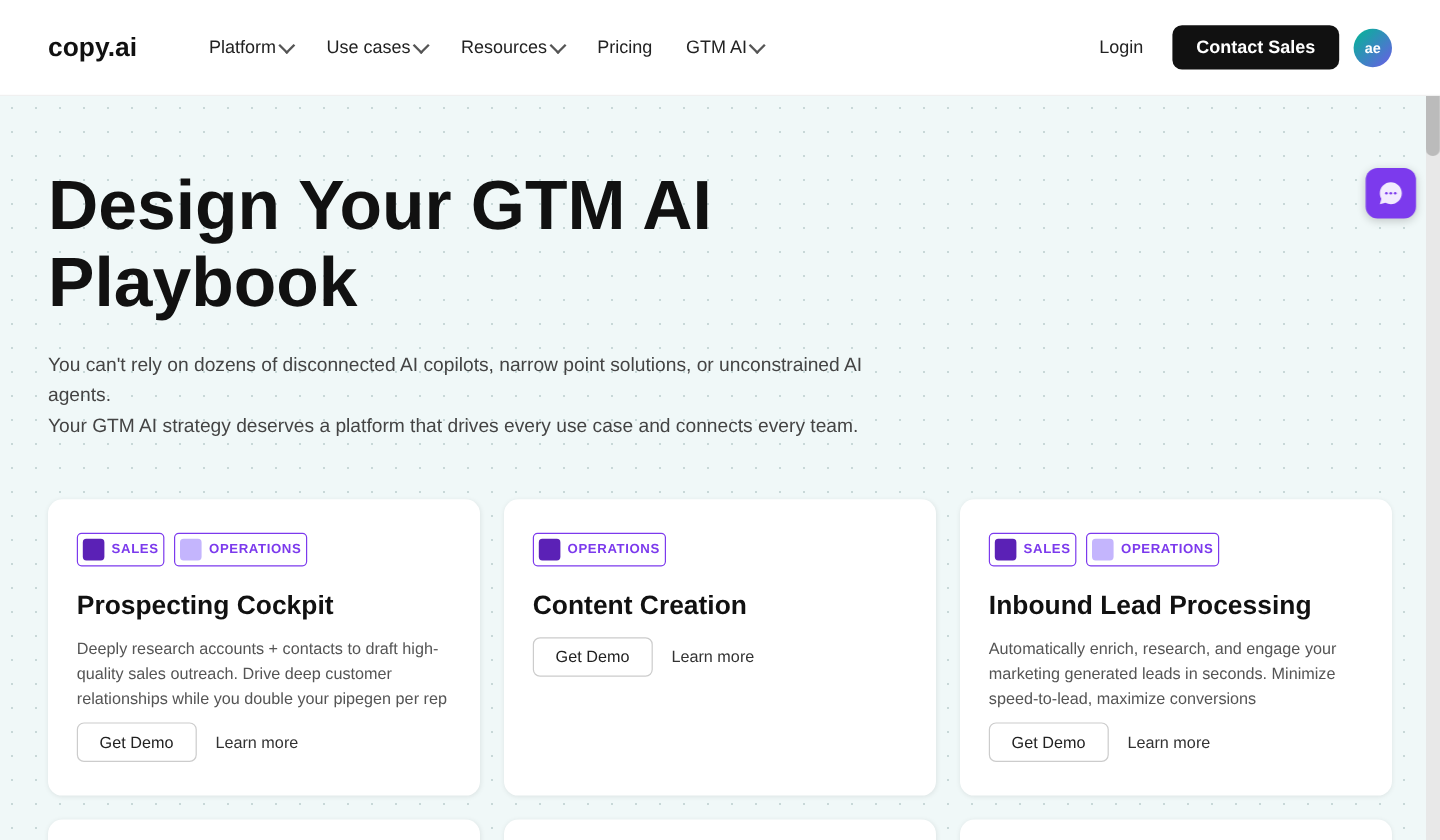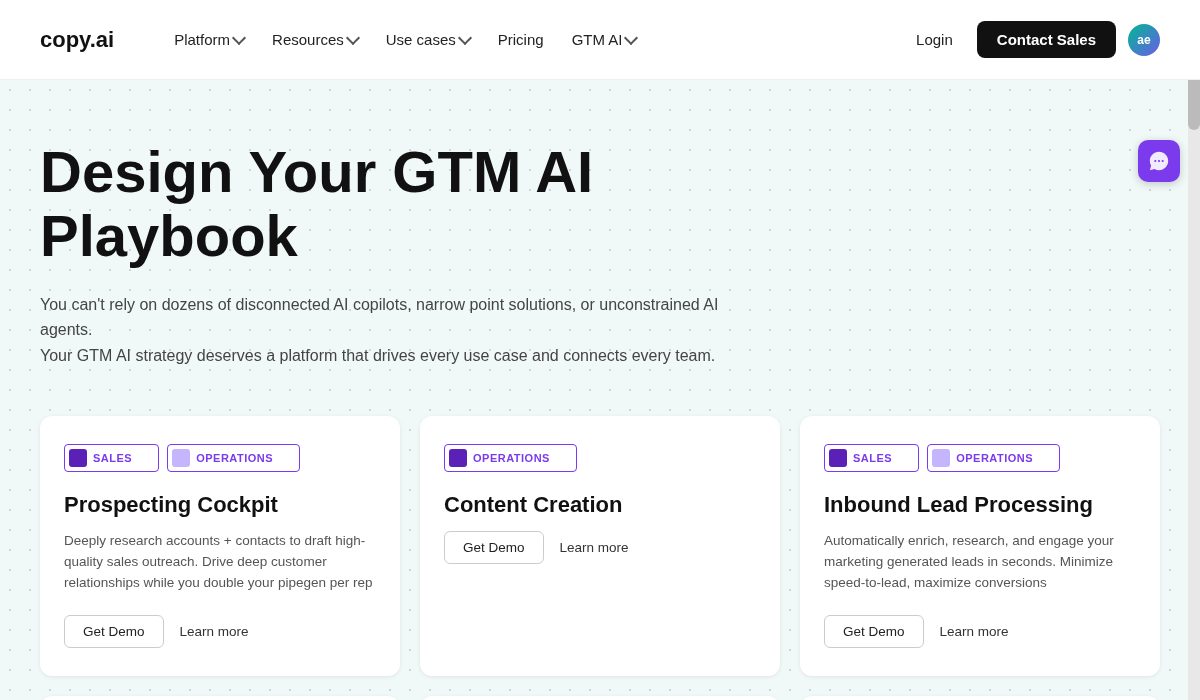--- a/index.html
+++ b/index.html
@@ -125,21 +125,21 @@
     .card-tags {
       display: flex;
       gap: 8px;
       margin-bottom: 20px;
       flex-wrap: wrap;
     }
     .tag {
       display: flex;
       align-items: center;
       gap: 6px;
-      padding: 4px 26px 4px 4px;
+      padding: 4px 4px 4px 4px;
       border: 1.5px solid #7c3aed;
       border-radius: 4px;
       font-size: 11px;
       font-weight: 700;
       color: #7c3aed;
       letter-spacing: 0.5px;
     }
     .tag-dot {
       width: 18px;
       height: 18px;
@@ -154,21 +154,21 @@
       font-size: 22px;
       font-weight: 800;
       color: #111;
       margin-bottom: 12px;
       line-height: 1.2;
     }
     .card-desc {
       font-size: 13.5px;
       color: #555;
       line-height: 1.55;
-      margin-bottom: 21px;
+      margin-bottom: 8px;
     }
     .card-actions {
       display: flex;
       gap: 16px;
       align-items: center;
     }
     .demo-btn {
       padding: 8px 18px;
       border: 1.5px solid #ccc;
       border-radius: 6px;
@@ -239,25 +239,25 @@
 <body>
 
 <nav class="navbar">
   <div class="logo">copy.ai</div>
   <div class="nav-links">
     <div class="nav-item">
       <span>Platform</span>
       <span class="chevron"></span>
     </div>
     <div class="nav-item">
+      <span>Use cases</span>
+      <span class="chevron"></span>
+    </div>
+    <div class="nav-item">
       <span>Resources</span>
-      <span class="chevron"></span>
-    </div>
-    <div class="nav-item">
-      <span>Use cases</span>
       <span class="chevron"></span>
     </div>
     <div class="nav-item plain">
       <span>Pricing</span>
     </div>
     <div class="nav-item">
       <span>GTM AI</span>
       <span class="chevron"></span>
     </div>
   </div>

